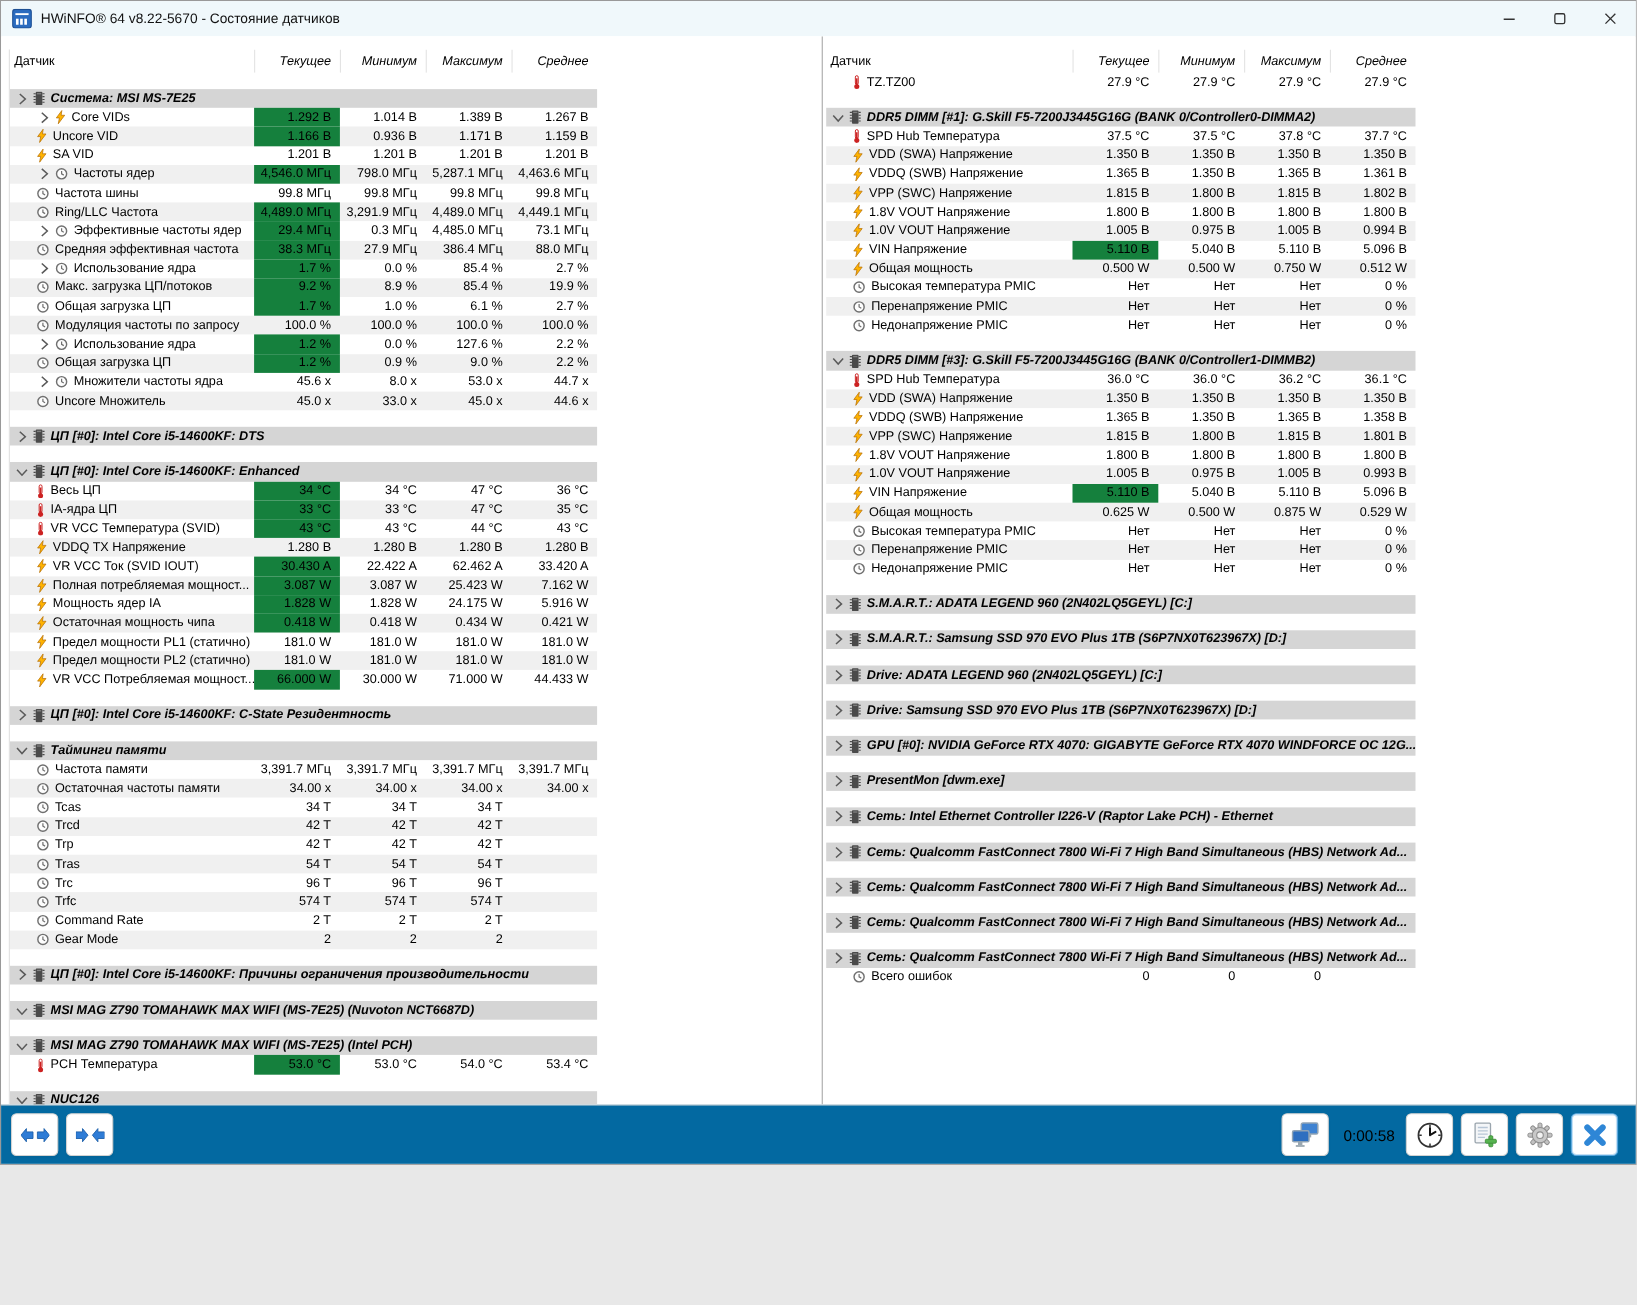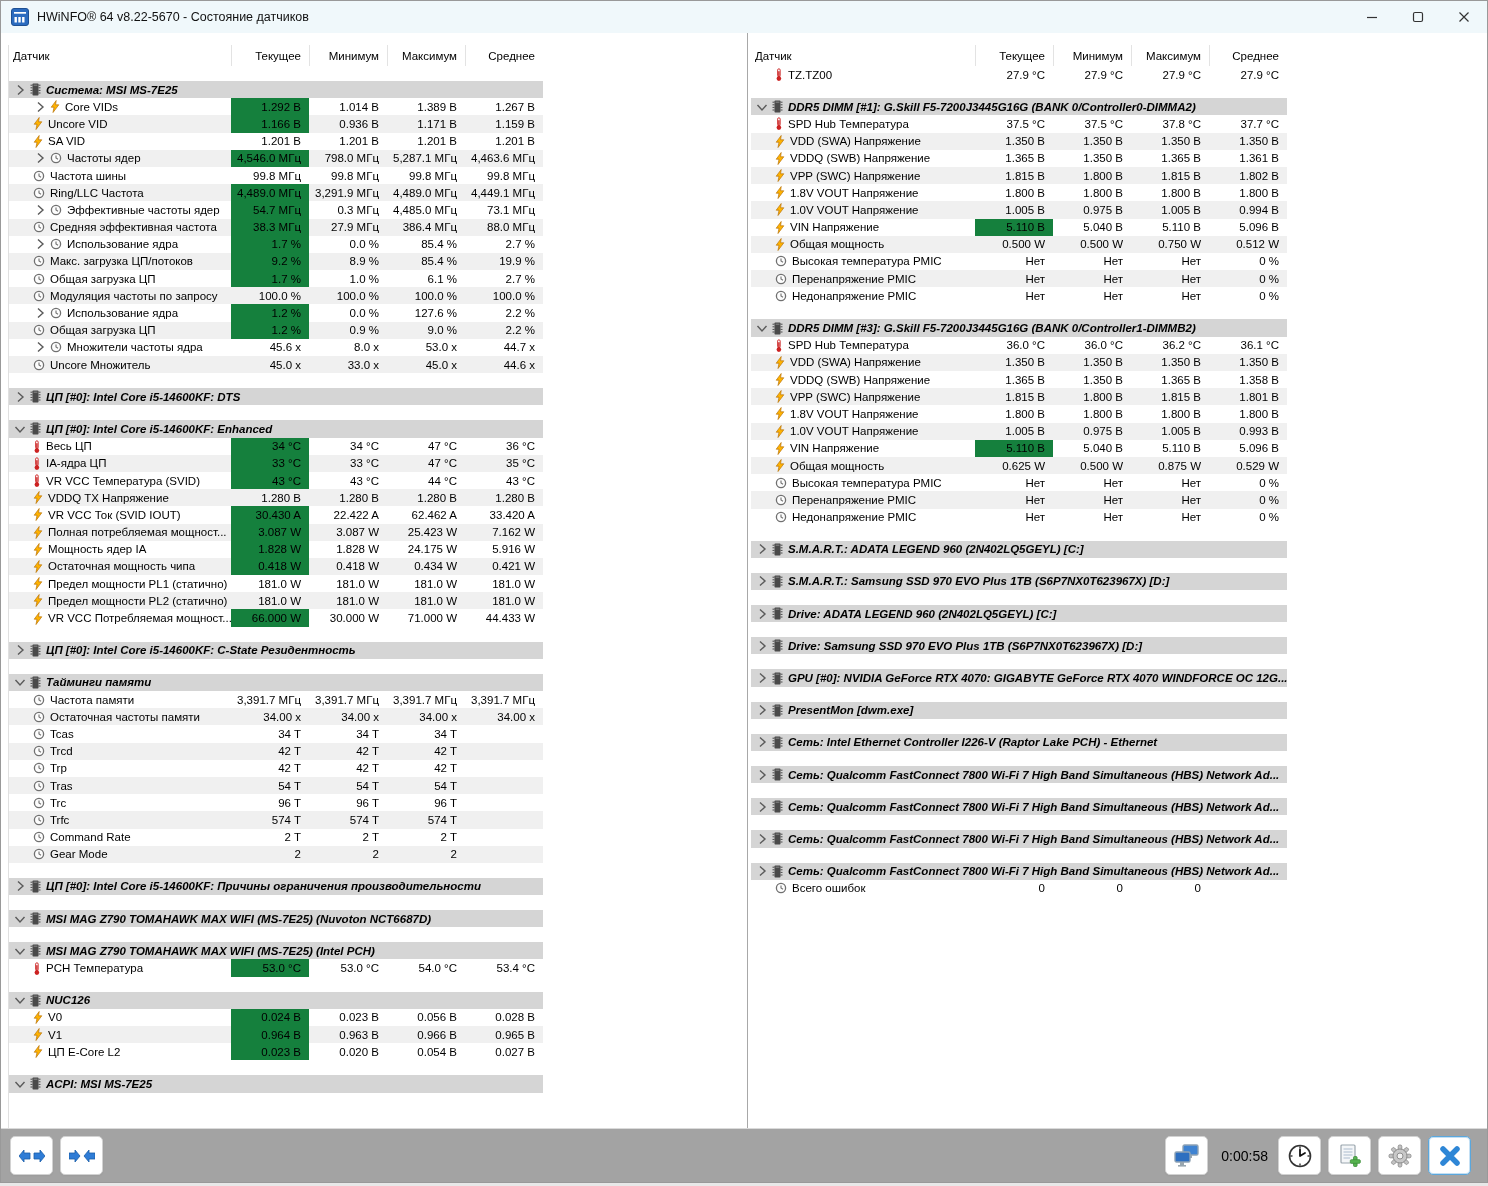--- a/index.html
+++ b/index.html
@@ -1,45 +1,45 @@
 <!DOCTYPE html>
 <html><head>
 <meta charset="utf-8">
 <style>
   * { box-sizing: border-box; }
   html,body { margin:0; padding:0; background:#e8e8e8; }
   body { width:1488px; height:1186px; overflow:hidden; }
-  .window { width:1488px; height:1183px; border:1px solid #999; background:#fff;
+  .window { width:1488px; height:1059px; border:1px solid #999; background:#fff;
             display:flex; flex-direction:column; font-family:"Liberation Sans",sans-serif; }
   .titlebar { flex:0 0 32px; background:#f0f8fb; display:flex; align-items:center; padding-left:10px; }
   .title-text { font-size:12.5px; color:#111; margin-left:8px; flex:1; white-space:nowrap; }
   .win-btn { width:46px; height:32px; display:flex; align-items:center; justify-content:center; }
   .content { flex:1; position:relative; background:#fff; overflow:hidden; }
   .pane { position:absolute; top:12px; bottom:0; overflow:hidden; font-size:11.5px; color:#000; }
   .pane-left { left:7px; width:535px; border-left:1px solid #e0e0e0; }
   .pane-right { left:750px; width:536px; }
   .pane-divider { position:absolute; left:746px; top:0; bottom:0; width:1px; background:#a8a8a8; }
   .colhead { display:flex; height:21px; align-items:stretch; }
   .ch-name { flex:1; display:flex; align-items:center; padding-left:4px; }
   .ch-val { width:78px; flex:0 0 78px; display:flex; align-items:center; justify-content:flex-end;
-            padding-right:8px; border-left:1px solid #e3e3e3; }
+            padding-right:8px; border-left:1px solid #e3e3e3;font-style:italic; }
   .sec-head { height:17.2px; margin-top:15px; background:#d5d5d5; display:flex; align-items:center;
               font-weight:bold; padding-left:2px; white-space:nowrap; overflow:hidden;font-style:italic; }
   .sec-label { margin-left:5px; }
   .row { height:17.2px; display:flex; align-items:stretch; }
   .row.stripe { background:#f0f0f0; }
   .name-cell { flex:1; min-width:0; display:flex; align-items:center; padding-left:22px;
                white-space:nowrap; overflow:hidden; }
   .sensor-label { margin-left:5px; }
   .cell { width:78px; flex:0 0 78px; display:flex; align-items:center; justify-content:flex-end;
           padding-right:8px; white-space:nowrap; }
   .cell.hl { background:#15803d; }
   .chev { flex:0 0 16px; margin-left:1px; }
   .ic { flex:0 0 auto; margin-left:2px; }
-  .toolbar { flex:0 0 54px; background:#a3a3a3; border-top:1px solid #dadada;
+  .toolbar { flex:0 0 54px; background:#0369a1; border-top:1px solid #dadada;
              display:flex; align-items:center; padding:0 9px; }
   .tb-btn { width:43px; height:39px; background:#fff; border:1px solid #d2d2d2; border-radius:5px;
             display:flex; align-items:center; justify-content:center; margin-right:7px;
             box-shadow:0 1px 2px rgba(0,0,0,0.05); }
   .tb-spacer { flex:1; }
   .tb-time { font-size:14px; margin:0 10px 0 6px; color:#000; }
   .tb-btn.close-active { border:1px solid #5aa7dd; box-shadow:0 0 0 1px #c4e0f4 inset; }
 </style>
 </head>
 <body>
@@ -186,21 +186,21 @@
           <div class="name-cell">
             <svg class="chev" width="16" height="16" viewBox="0 0 16 16">
               <path d="M6 3.5 L11 8 L6 12.5" fill="none" stroke="#5a5a5a" stroke-width="1.4"></path>
             </svg>
             <svg class="ic" width="12" height="12" viewBox="0 0 12 12">
               <circle cx="6" cy="6" r="4.6" fill="#fdfdfd" stroke="#707070" stroke-width="1.3"></circle>
               <path d="M6 3.4 L6 6 L8 7.2" fill="none" stroke="#707070" stroke-width="1.1"></path>
             </svg>
             <span class="sensor-label">Эффективные частоты ядер</span>
           </div>
-          <div class="cell hl">54.7 МГц</div>
+          <div class="cell hl">29.4 МГц</div>
           <div class="cell">0.3 МГц</div>
           <div class="cell">4,485.0 МГц</div>
           <div class="cell">73.1 МГц</div>
         </div>
         <div class="row stripe">
           <div class="name-cell">
             <svg class="ic" width="12" height="12" viewBox="0 0 12 12">
               <circle cx="6" cy="6" r="4.6" fill="#fdfdfd" stroke="#707070" stroke-width="1.3"></circle>
               <path d="M6 3.4 L6 6 L8 7.2" fill="none" stroke="#707070" stroke-width="1.1"></path>
             </svg>

